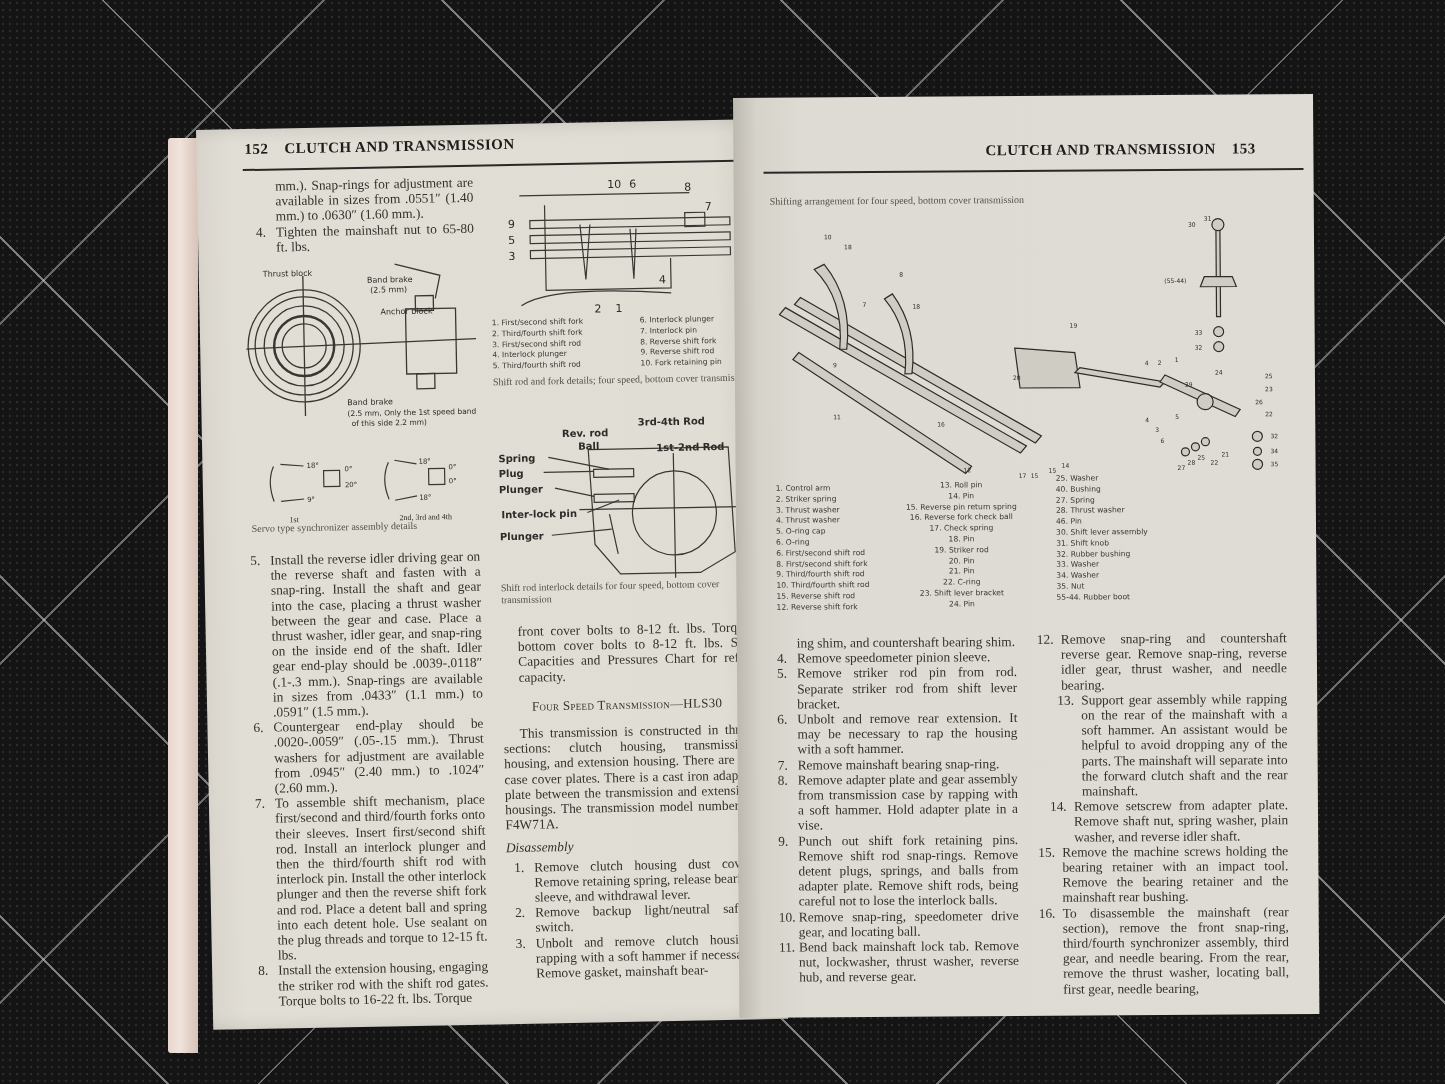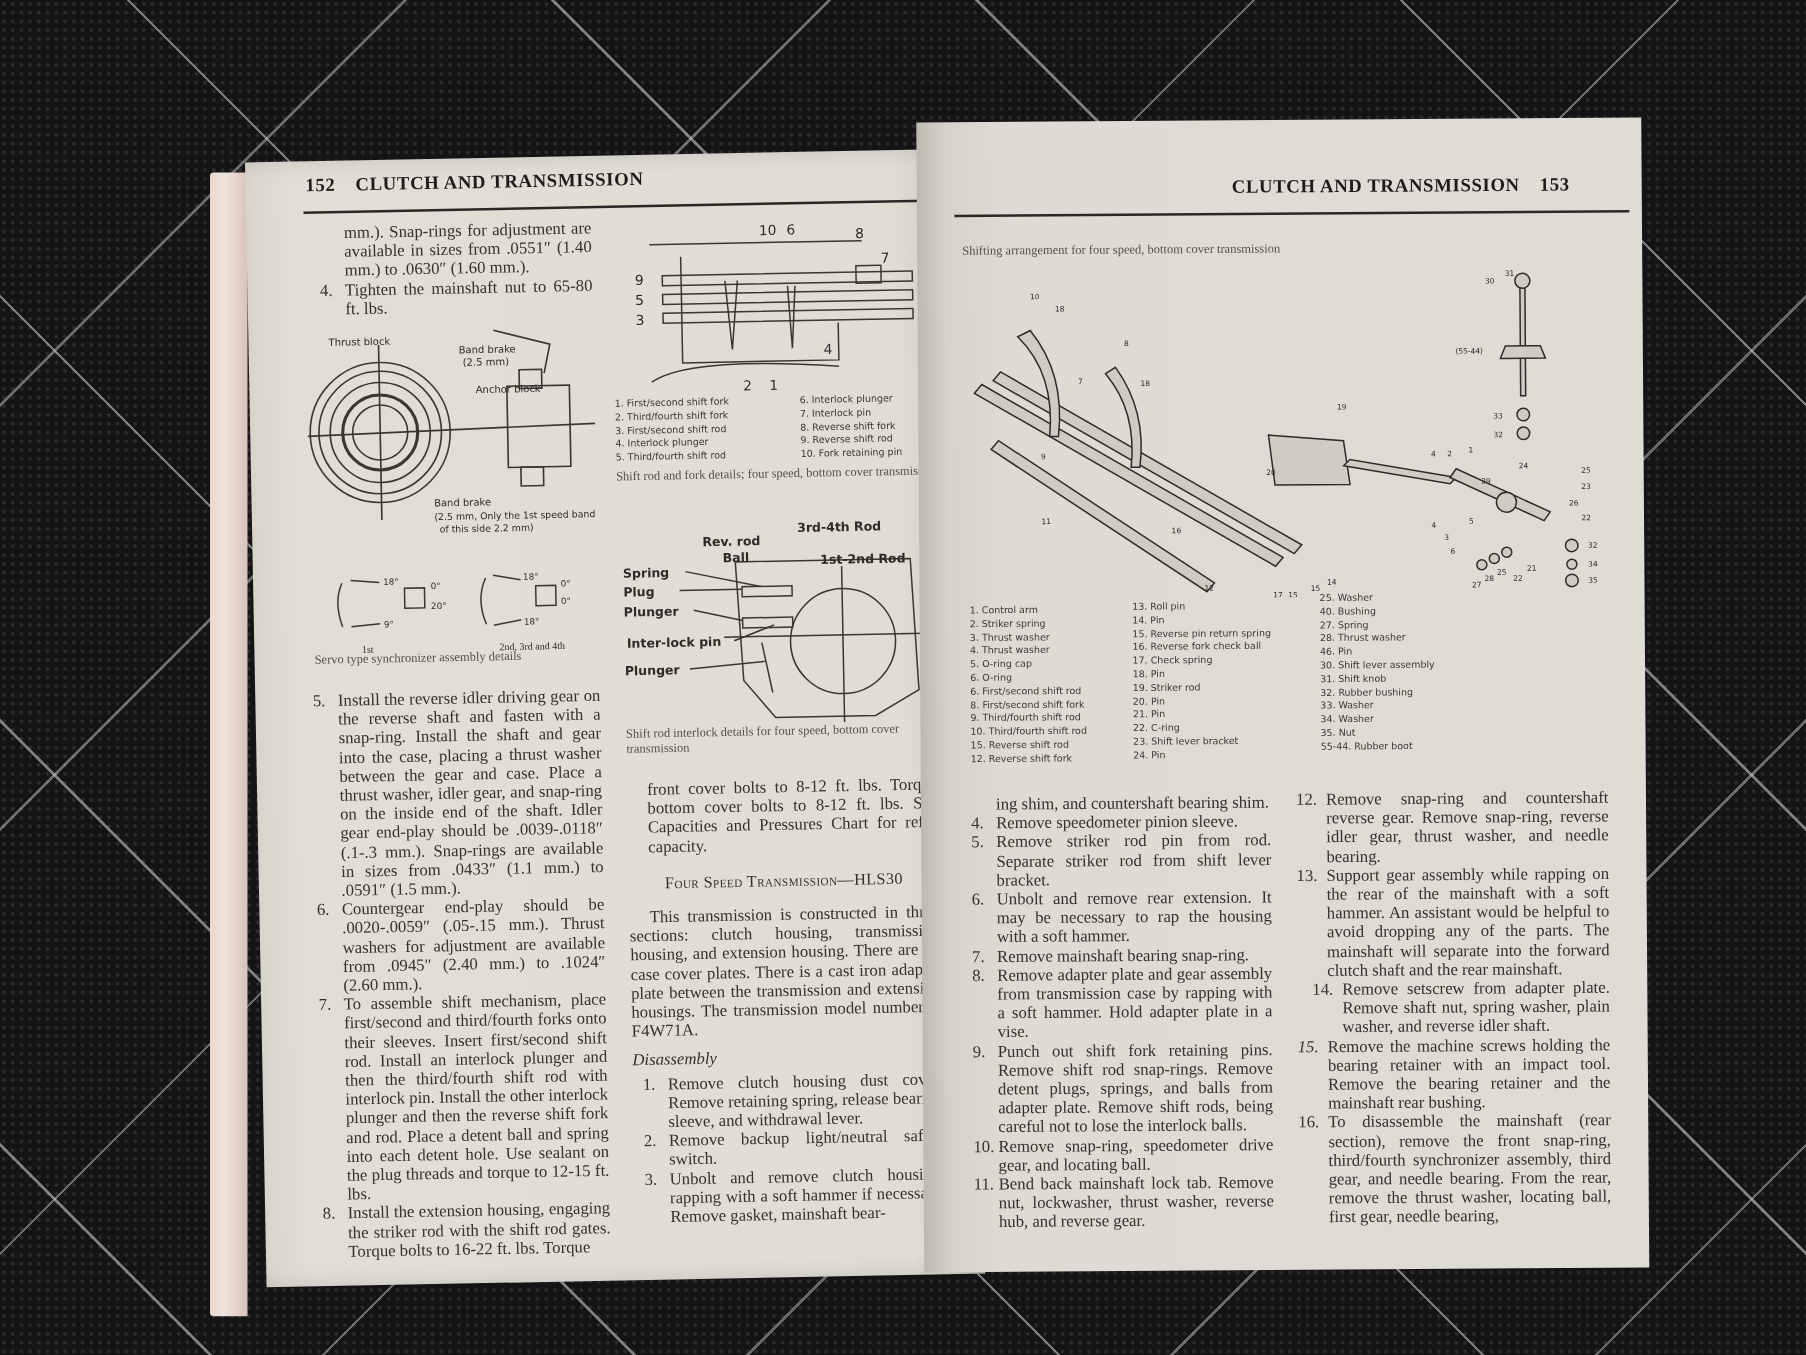--- a/index.html
+++ b/index.html
@@ -306,21 +306,21 @@
         <div>4. Thrust washer</div>
       <div>5. O-ring cap</div>
         <div>6. O-ring</div>
       <div>6. First/second shift rod</div>
         <div>8. First/second shift fork</div>
       <div>9. Third/fourth shift rod</div>
         <div>10. Third/fourth shift rod</div>
       <div>15. Reverse shift rod</div>
         <div>12. Reverse shift fork</div>
     </div>
-    <div class="legend" style="left:170px;top:384px;">
+    <div class="legend" style="left:170px;top:384px;text-align:center;">
       <div>13. Roll pin</div>
         <div>14. Pin</div>
       <div>15. Reverse pin return spring</div>
         <div>16. Reverse fork check ball</div>
       <div>17. Check spring</div>
         <div>18. Pin</div>
       <div>19. Striker rod</div>
         <div>20. Pin</div>
       <div>21. Pin</div>
         <div>22. C-ring</div>
@@ -377,29 +377,29 @@
           <span class="t">Bend back mainshaft lock tab. Remove nut, lockwasher, thrust washer, reverse hub, and reverse gear.</span>
         </div>
     </div>
 
     <div class="col" style="left:300px;top:536px;width:250px;">
       <div class="item">
           <span class="n" style="flex-basis:24px;">12.</span>
           <span class="t">Remove snap-ring and countershaft reverse gear. Remove snap-ring, reverse idler gear, thrust washer, and needle bearing.</span>
         </div>
       <div class="item">
-          <span class="n" style="flex-basis:24px;">13.</span>
+          <span class="n" style="flex-basis:24px;margin-left:20px;">13.</span>
           <span class="t">Support gear assembly while rapping on the rear of the mainshaft with a soft hammer. An assistant would be helpful to avoid dropping any of the parts. The mainshaft will separate into the forward clutch shaft and the rear mainshaft.</span>
         </div>
       <div class="item">
           <span class="n" style="flex-basis:24px;margin-left:12px;">14.</span>
           <span class="t">Remove setscrew from adapter plate. Remove shaft nut, spring washer, plain washer, and reverse idler shaft.</span>
         </div>
       <div class="item">
-          <span class="n" style="flex-basis:24px;font-style:italic;">15.</span>
+          <span class="n" style="flex-basis:24px;">15.</span>
           <span class="t">Remove the machine screws holding the bearing retainer with an impact tool. Remove the bearing retainer and the mainshaft rear bushing.</span>
         </div>
       <div class="item">
           <span class="n" style="flex-basis:24px;">16.</span>
           <span class="t">To disassemble the mainshaft (rear section), remove the front snap-ring, third/fourth synchronizer assembly, third gear, and needle bearing. From the rear, remove the thrust washer, locating ball, first gear, needle bearing,</span>
         </div>
     </div>
   </div>
 </div>
 

